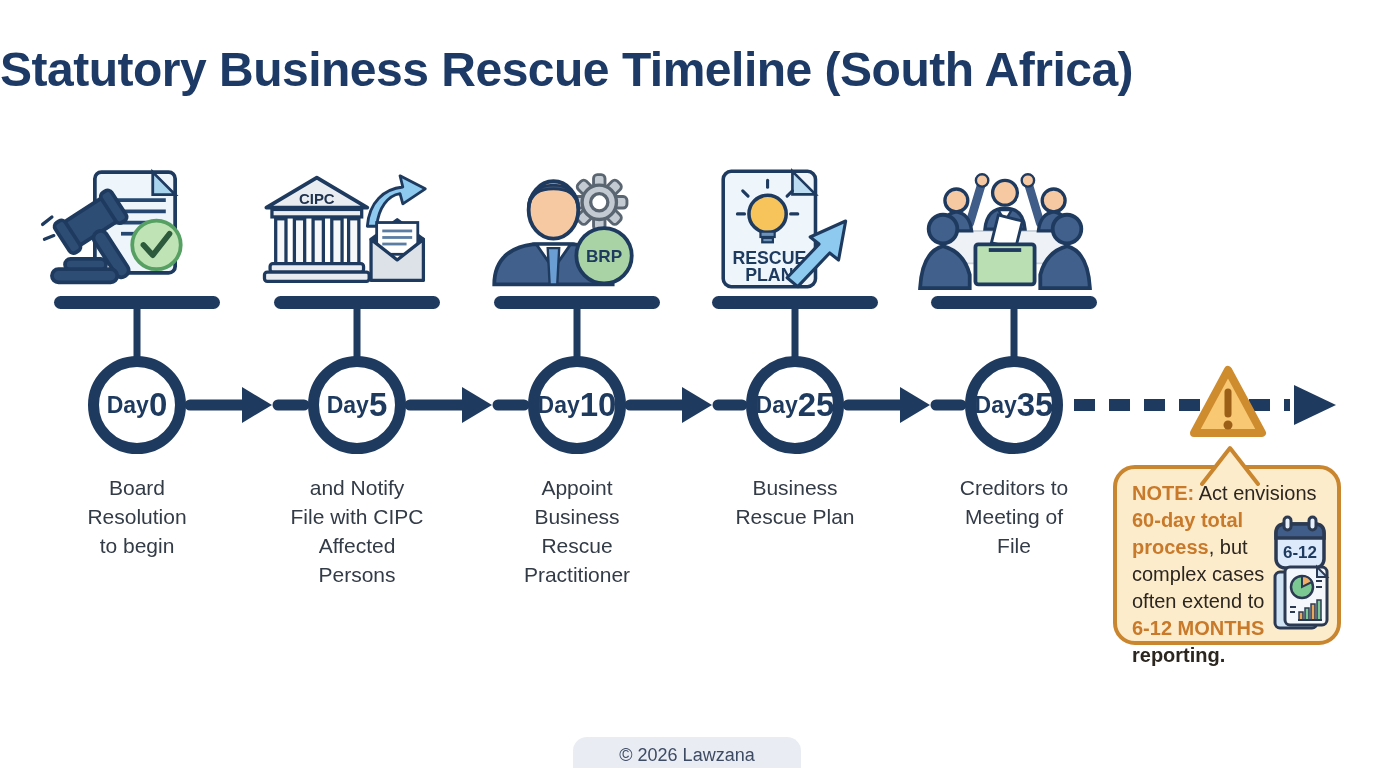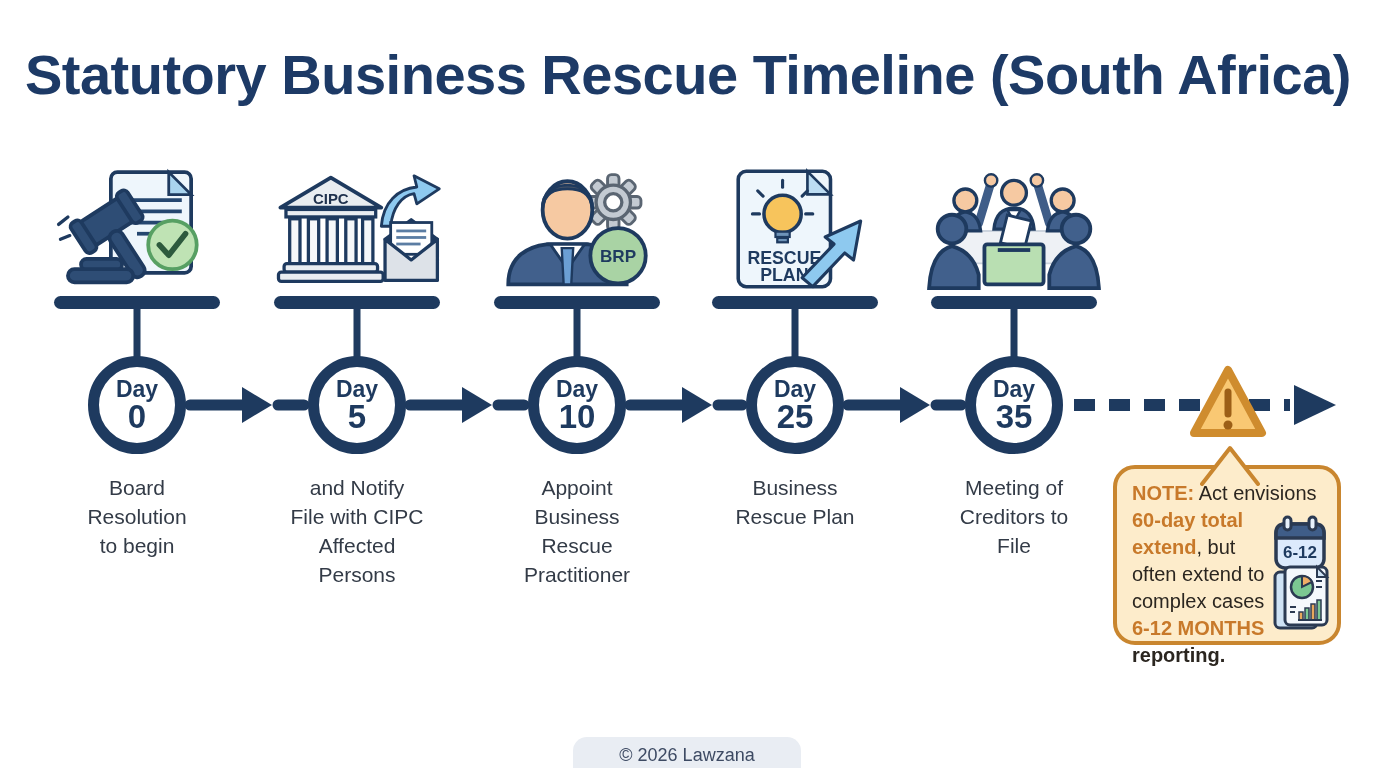--- a/index.html
+++ b/index.html
@@ -1,31 +1,31 @@
 <!DOCTYPE html>
 <html><head>
 <meta charset="utf-8">
 <style>
   html,body{margin:0;padding:0;background:#ffffff;}
   .canvas{position:relative;width:1376px;height:768px;background:#ffffff;overflow:hidden;
           font-family:"Liberation Sans",sans-serif;}
-  .title{position:absolute;top:42px;left:0;width:100%;text-align:center;
-         font-size:56px;font-weight:bold;color:#1d3a66;letter-spacing:-0.5px;}
+  .title{position:absolute;top:42px;left:0;width:100%;text-align:left;
+         font-size:48px;font-weight:bold;color:#1d3a66;letter-spacing:-0.5px;}
   
   .ms{position:absolute;top:165px;width:220px;height:440px;}
   .ms-0{left:27px}.ms-1{left:247px}.ms-2{left:467px}.ms-3{left:685px}.ms-4{left:904px}
   .icon-wrap{position:absolute;top:0;left:50%;transform:translateX(-50%);width:200px;height:127px;
-             display:flex;align-items:flex-end;justify-content:center;}
+             display:flex;align-items:flex-end;justify-content:flex-start;}
   .bar{position:absolute;top:131px;left:50%;transform:translateX(-50%);
        width:166px;height:13px;background:#1e3a5f;border-radius:7px;}
   .stem{position:absolute;top:143px;left:50%;transform:translateX(-50%);
         width:7px;height:52px;background:#1e3a5f;}
   .circle{position:absolute;top:191px;left:50%;transform:translateX(-50%);
           width:98px;height:98px;border-radius:50%;border:11px solid #1e3a5f;background:#fff;
-          box-sizing:border-box;display:flex;flex-direction:column;align-items:center;justify-content:center;z-index:2;}
+          box-sizing:border-box;display:flex;flex-direction:row;align-items:center;justify-content:center;z-index:2;}
   .day-word{font-size:23px;font-weight:bold;color:#1e3a5f;line-height:23px;}
   .day-num{font-size:33px;font-weight:bold;color:#1e3a5f;line-height:32px;}
   .label{position:absolute;top:308px;left:50%;transform:translateX(-50%);
          width:220px;text-align:center;font-size:21px;color:#333b47;line-height:29px;}
   .label span{display:block;}
   
   .connectors{position:absolute;left:0;top:0;z-index:1;}
   .pointer-svg{position:absolute;left:1190px;top:440px;z-index:4;}
   
   .note-box{position:absolute;left:1113px;top:465px;width:228px;height:180px;box-sizing:border-box;
@@ -241,36 +241,36 @@
         <rect x="78" y="84" width="34" height="4" fill="#1e3a5f"></rect>
       </svg>
     </div>
     <div class="bar"></div>
     <div class="stem"></div>
     <div class="circle">
       <span class="day-word">Day</span>
       <span class="day-num">35</span>
     </div>
     <div class="label">
+      <span>Creditors to</span>
       <span>Meeting of</span>
-      <span>Creditors to</span>
       <span>File</span>
     </div>
   </div>
 
   <svg class="pointer-svg" width="90" height="46" viewBox="0 0 90 46">
     <path d="M12,44 L40,8 L68,44" fill="#fdeccb" stroke="#c9862f" stroke-width="4" stroke-linecap="round" stroke-linejoin="round"></path>
   </svg>
 
   <div class="note-box">
     <div class="note-line"><span class="seg orange">NOTE:</span><span class="seg plain"> Act envisions</span></div>
     <div class="note-line"><span class="seg orange">60-day total</span></div>
-    <div class="note-line"><span class="seg orange">extend</span><span class="seg plain">, but</span></div>
+    <div class="note-line"><span class="seg orange">process</span><span class="seg plain">, but</span></div>
+    <div class="note-line"><span class="seg plain">complex cases</span></div>
     <div class="note-line"><span class="seg plain">often extend to</span></div>
-    <div class="note-line"><span class="seg plain">complex cases</span></div>
     <div class="note-line"><span class="seg orange">6-12 MONTHS</span></div>
     <div class="note-line"><span class="seg darkbold">reporting.</span></div>
 
     <svg class="cal-icon" width="56" height="58" viewBox="0 0 56 58">
       <rect x="4" y="9" width="48" height="44" rx="9" fill="#dceafc" stroke="#2b3a52" stroke-width="3.5"></rect>
       <path d="M4,23 L4,18 Q4,9 13,9 L43,9 Q52,9 52,18 L52,23 Z" fill="#3f5d88" stroke="#2b3a52" stroke-width="3.5"></path>
       <rect x="12" y="2" width="7" height="13" rx="3.5" fill="#e8f1fb" stroke="#2b3a52" stroke-width="3"></rect>
       <rect x="37" y="2" width="7" height="13" rx="3.5" fill="#e8f1fb" stroke="#2b3a52" stroke-width="3"></rect>
       <text x="28" y="43" text-anchor="middle" font-size="17" font-weight="bold" fill="#1e3a5f" font-family="Liberation Sans, sans-serif">6-12</text>
     </svg>

